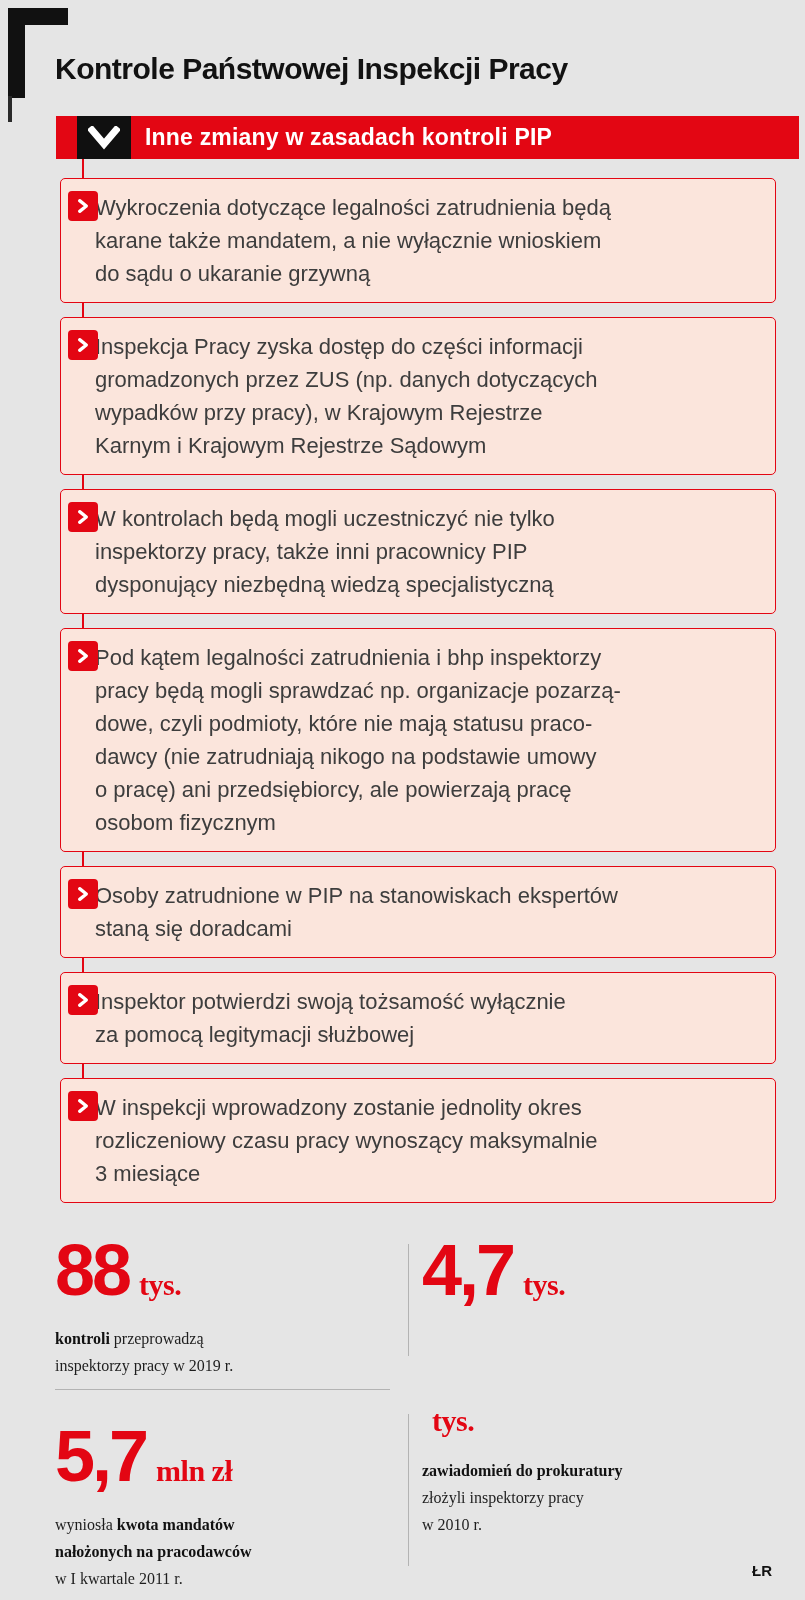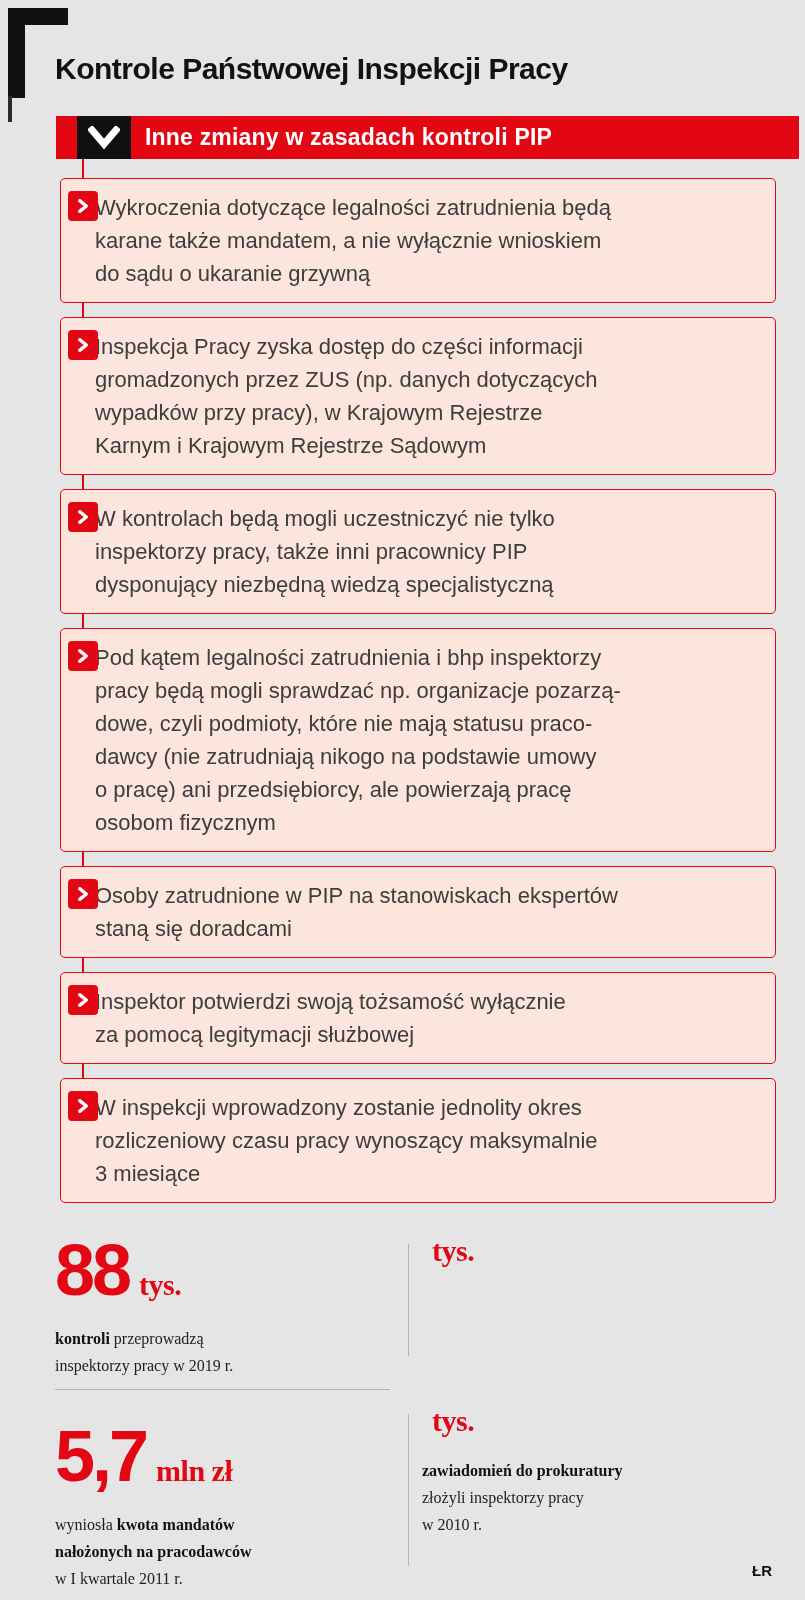--- a/index.html
+++ b/index.html
@@ -146,20 +146,21 @@
   <div class="stat" style="left:55px;top:1234px;width:335px;">
     <div class="stat-value-row">
       <span class="stat-value">88</span>
       <span class="stat-unit">tys.</span>
     </div>
     <div class="stat-caption"><b>kontroli</b><span> przeprowadzą</span><br><span>inspektorzy pracy w 2019 r.</span></div>
   </div>
 
   <div class="stat" style="left:422px;top:1234px;width:355px;">
     <div class="stat-value-row">
+      <span class="stat-value">4,7</span>
       <span class="stat-unit">tys.</span>
     </div>
   </div>
 
   <div class="div-v" style="left:408px;top:1244px;height:112px;"></div>
   <div class="div-h" style="left:55px;top:1389px;width:335px;"></div>
 
   <div class="stat" style="left:55px;top:1420px;width:340px;">
     <div class="stat-value-row">
       <span class="stat-value">5,7</span>

